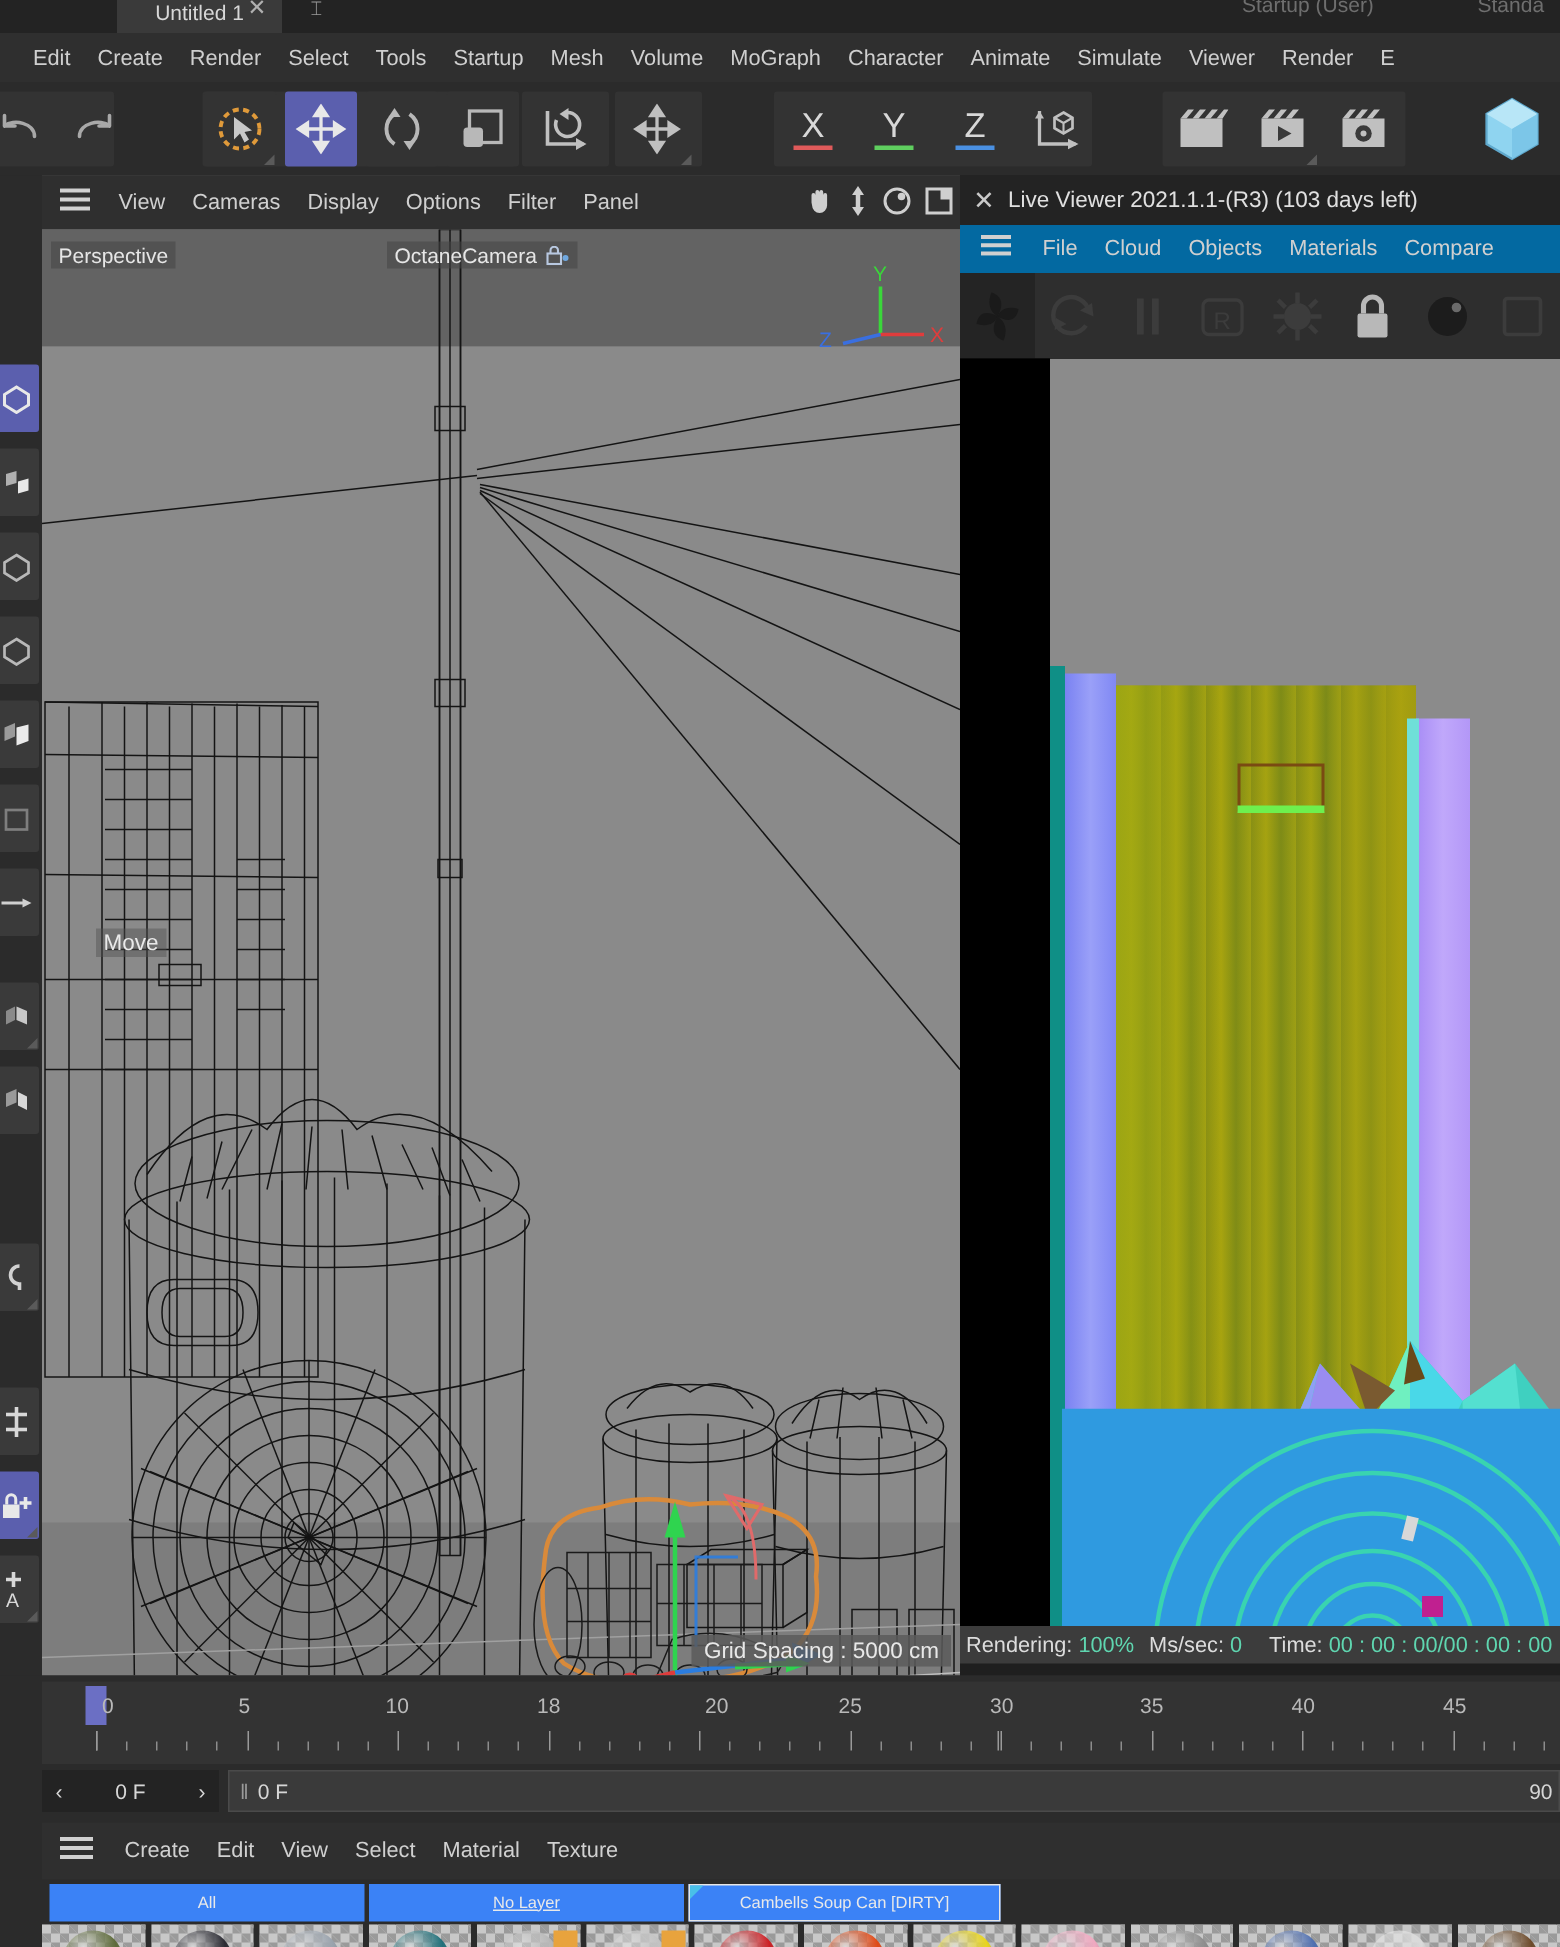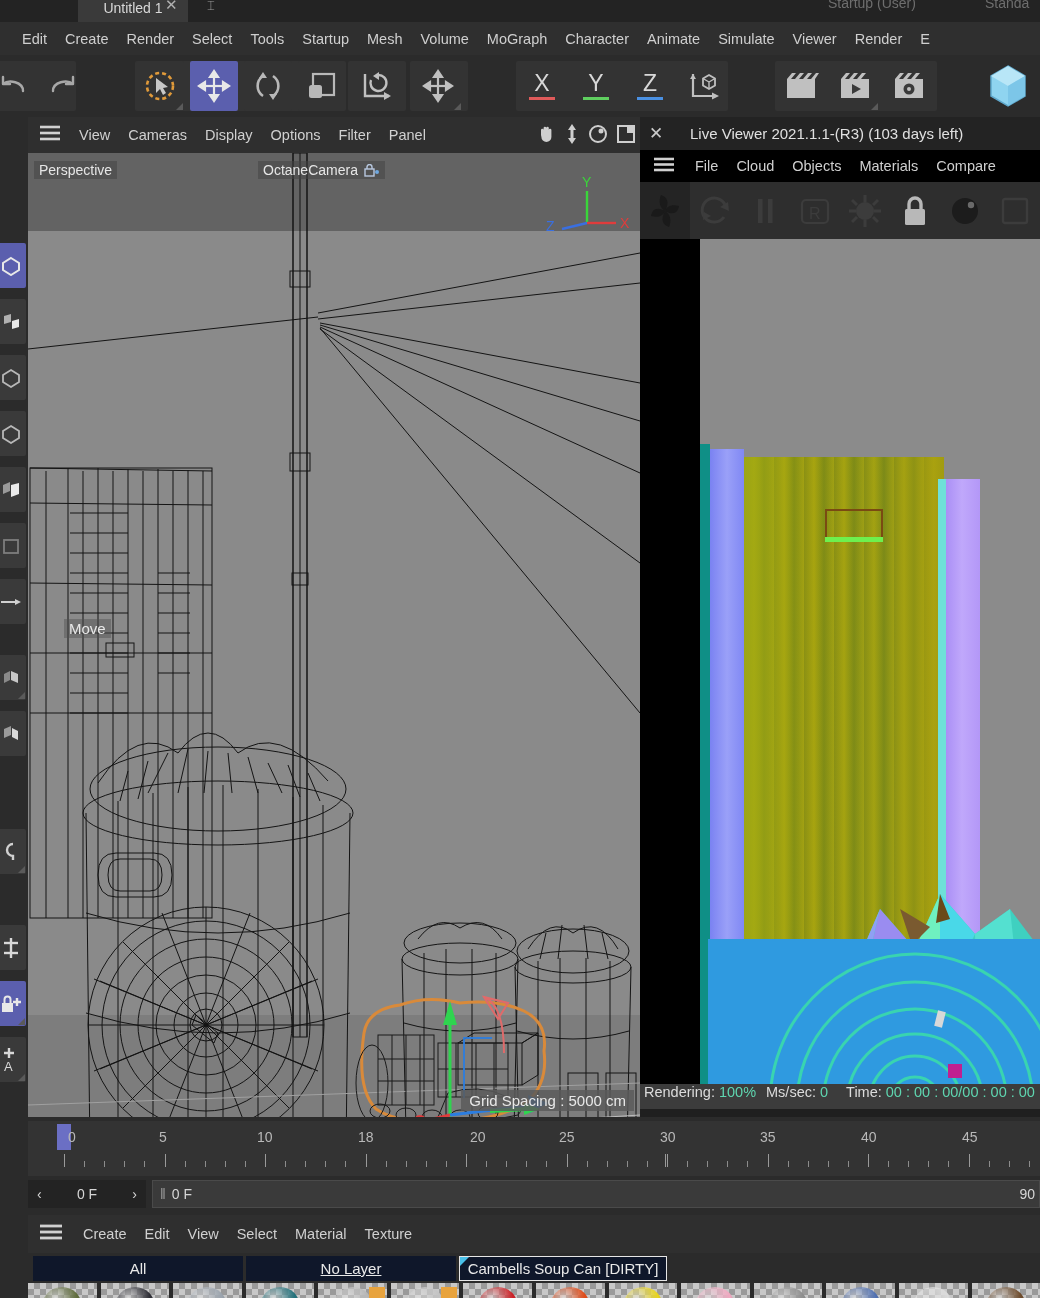--- a/index.html
+++ b/index.html
@@ -93,36 +93,36 @@
     background:rgba(80,80,80,0.45); padding:1px 5px;
   }
 
   
   .liveviewer { position:absolute; left:640px; top:117px; width:400px; height:1000px; background:#1f1f1f; }
   .lv-title {
     position:absolute; left:0; top:0; width:400px; height:33px; background:#232323;
     display:flex; align-items:center;
   }
   .lv-close { width:32px; text-align:center; font-size:17px; color:#cacaca; }
-  .lv-title-text { font-size:15px; color:#e0e0e0;margin-left:18px; }
+  .lv-title-text { font-size:15px; color:#e0e0e0; }
   .lv-menu {
-    position:absolute; left:0; top:33px; width:400px; height:32px; background:#000000;
+    position:absolute; left:0; top:33px; width:400px; height:32px; background:#0369a1;
     display:flex; align-items:center; padding-left:12px;
   }
   .lv-menu .mi { font-size:14.5px; color:#d0d0d0; padding:2px 9px; }
   .lv-tools {
     position:absolute; left:0; top:65px; width:400px; height:57px; background:#2e2e2e;
     display:flex; align-items:center;
   }
   .lv-tb { width:57px; height:57px; display:flex; align-items:center; justify-content:center; }
   .lv-tb.sel { background:#242424; }
   .lv-render { position:absolute; left:0; top:122px; width:400px; height:845px; background:#000; overflow:hidden; }
   .lv-status {
     position:absolute; left:0; bottom:8px; width:400px; height:25px; background:#3c3c3c;
-    display:flex; align-items:flex-start; font-size:14.5px; color:#dcdcdc; padding-left:4px;
+    display:flex; align-items:center; font-size:14.5px; color:#dcdcdc; padding-left:4px;
     white-space:nowrap; gap:4px;
   }
   .lv-status .val { color:#5fd6b0; }
 
   
   .timeline { position:absolute; left:28px; top:1117px; width:1012px; height:98px; background:#2b2b2b; }
   .tl-ruler { position:absolute; left:0; top:4px; width:1012px; height:55px; background:#333; }
   .tl-tick-label { position:absolute; top:8px; font-size:14px; color:#b9b9b9; }
   .tl-playhead { position:absolute; top:3px; width:14px; height:26px; background:#6b6fc4; }
   .tl-minortick { position:absolute; top:40px; width:1px; height:6px; background:#8c8c8c; }
@@ -138,21 +138,21 @@
   }
   .tl-track-end { position:absolute; right:4px; font-size:14px; color:#d6d6d6; }
 
   
   .matmgr { position:absolute; left:28px; top:1215px; width:1012px; height:83px; background:#2b2b2b; }
   .mm-menu { position:absolute; left:0; top:0; width:1012px; height:38px; background:#2f2f2f;
     display:flex; align-items:center; padding-left:10px; }
   .mm-menu .mi { font-size:14.5px; color:#d0d0d0; padding:3px 9px; }
   .mm-layers { position:absolute; left:5px; top:41px; width:1007px; height:25px; display:flex; gap:3px; }
   .mm-layer {
-    background:#0f172a; color:#e9e9e9; font-size:15px; display:flex;
+    background:#3b82f6; color:#e9e9e9; font-size:11px; display:flex;
     align-items:center; justify-content:center;
   }
   .mm-layer.sel { border:1px solid #e6e6e6; position:relative; }
   .mm-layer.sel::before {
     content:''; position:absolute; left:0; top:0; border-top:9px solid #49c0e8;
     border-right:9px solid transparent;
   }
   .mm-swatches { position:absolute; left:0; top:68px; width:1012px; height:30px; display:flex; gap:4px; }
   .mm-sw { width:71px; height:30px; position:relative;
     background-image:

